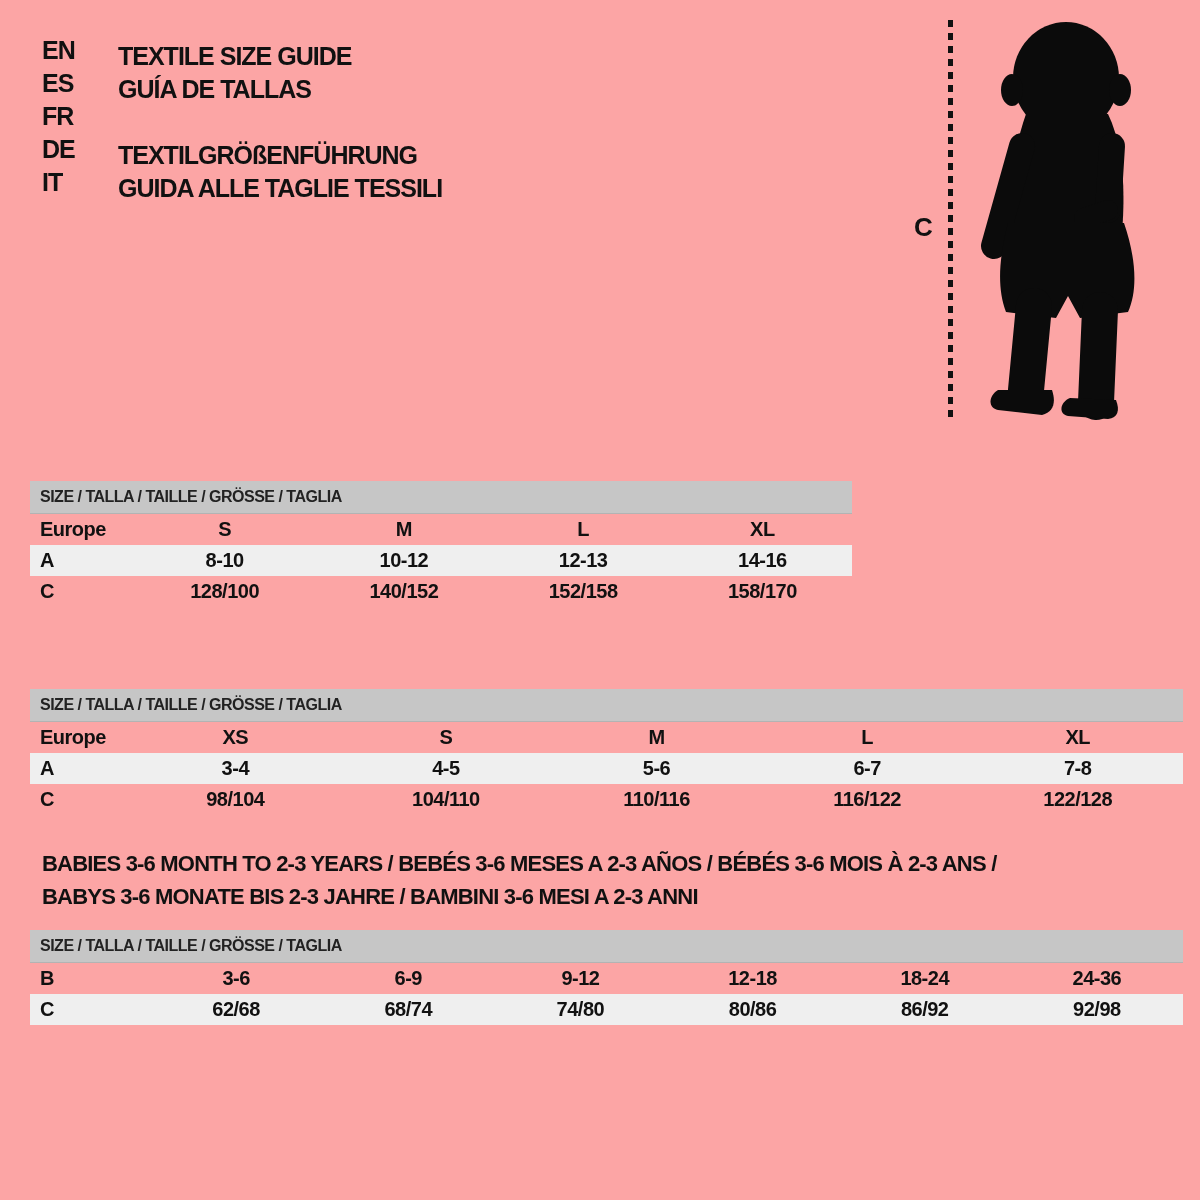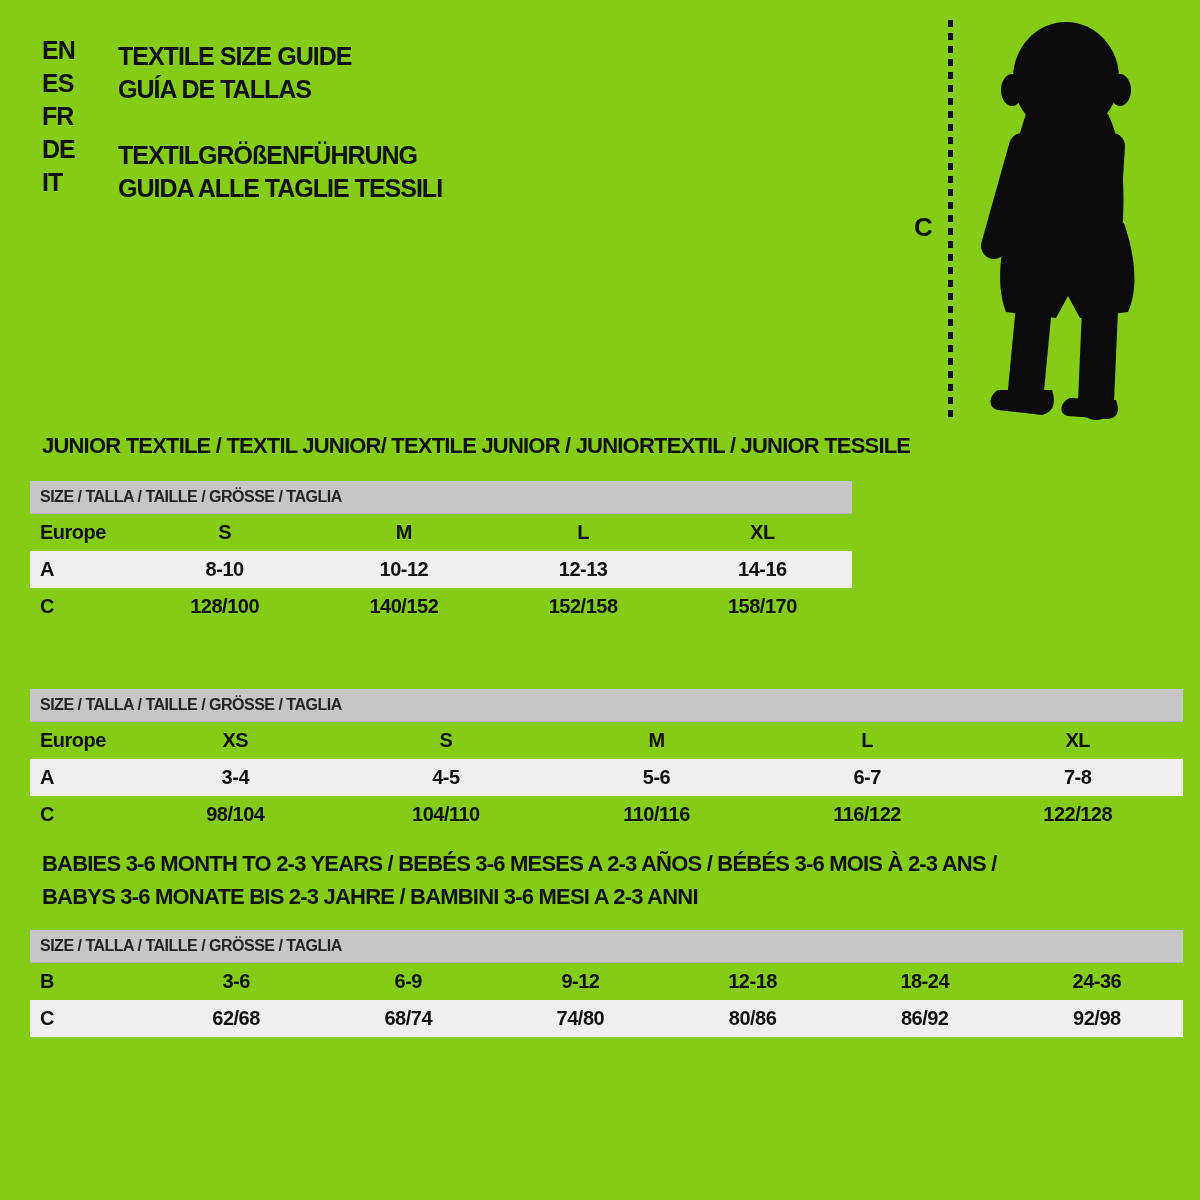--- a/index.html
+++ b/index.html
@@ -5,21 +5,21 @@
   * { margin: 0; padding: 0; box-sizing: border-box; }
   html, body { background: #ffffff; }
   body {
     font-family: "Liberation Sans", sans-serif;
     color: #111111;
     width: 1200px;
     height: 1200px;
     position: relative;
     overflow: hidden;
   }
-  .page { position: absolute; inset: 0; background: #84cc16; }
+  .page { position: absolute; inset: 0; background: #fca5a5; }
 
   
   .lang-list { position: absolute; left: 42px; top: 34px; }
   .lang-row { display: flex; height: 33px; align-items: center; }
   .lang-code {
     width: 76px; font-size: 25px; font-weight: 700; letter-spacing: -1px;
   }
   .lang-label {
     font-size: 25px; font-weight: 700; letter-spacing: -1px; white-space: nowrap; margin-top: 12px;
   }
@@ -47,21 +47,21 @@
   .size-table-wrap { position: absolute; left: 30px; }
   .size-bar {
     height: 33px; background: #c6c6c6; border-bottom: 1px solid #b3b3b3;
     display: flex; align-items: center; padding-left: 10px;
     font-size: 16px; font-weight: 700; letter-spacing: -0.5px; color: #222;
   }
   table.size-table {
     border-collapse: collapse; table-layout: fixed; width: 100%;
   }
   table.size-table td {
-    height: 37px; font-size: 20px; font-weight: 700; letter-spacing: -0.5px;
+    height: 31px; font-size: 20px; font-weight: 700; letter-spacing: -0.5px;
     text-align: center; vertical-align: middle;
   }
   table.size-table td.row-label { text-align: left; padding-left: 10px; }
   table.size-table tbody tr:nth-child(2) td { background: #efefef; }
 
   .w-junior   { width: 822px; }
   .w-wide     { width: 1153px; }
 
   
   .legend { position: absolute; left: 42px; top: 1070px; }
@@ -118,23 +118,20 @@
 
         <line x1="70" y1="288" x2="62" y2="372" stroke="#0b0b0b" stroke-width="36" stroke-linecap="round"></line>
         <line x1="136" y1="292" x2="132" y2="384" stroke="#0b0b0b" stroke-width="36" stroke-linecap="round"></line>
 
         <path d="M88,372 C92,384 90,394 78,397 L34,392 C24,390 24,378 34,372 Z"></path>
         <path d="M152,382 C156,392 154,400 144,401 L104,398 C94,396 96,384 106,380 Z"></path>
       </g>
     </svg>
   </div>
 
-  <div class="section-title" style="top:433px">
-    <span>JUNIOR TEXTILE / TEXTIL JUNIOR/ TEXTILE JUNIOR / JUNIORTEXTIL / JUNIOR TESSILE</span>
-  </div>
   <div class="size-table-wrap w-junior" style="top:481px">
     <div class="size-bar">SIZE / TALLA / TAILLE / GRÖSSE / TAGLIA</div>
     <table class="size-table">
       <tbody>
           <tr>
             <td class="row-label" style="width: 105px;">Europe</td>
             <td>S</td>
             <td>M</td>
             <td>L</td>
             <td>XL</td>

